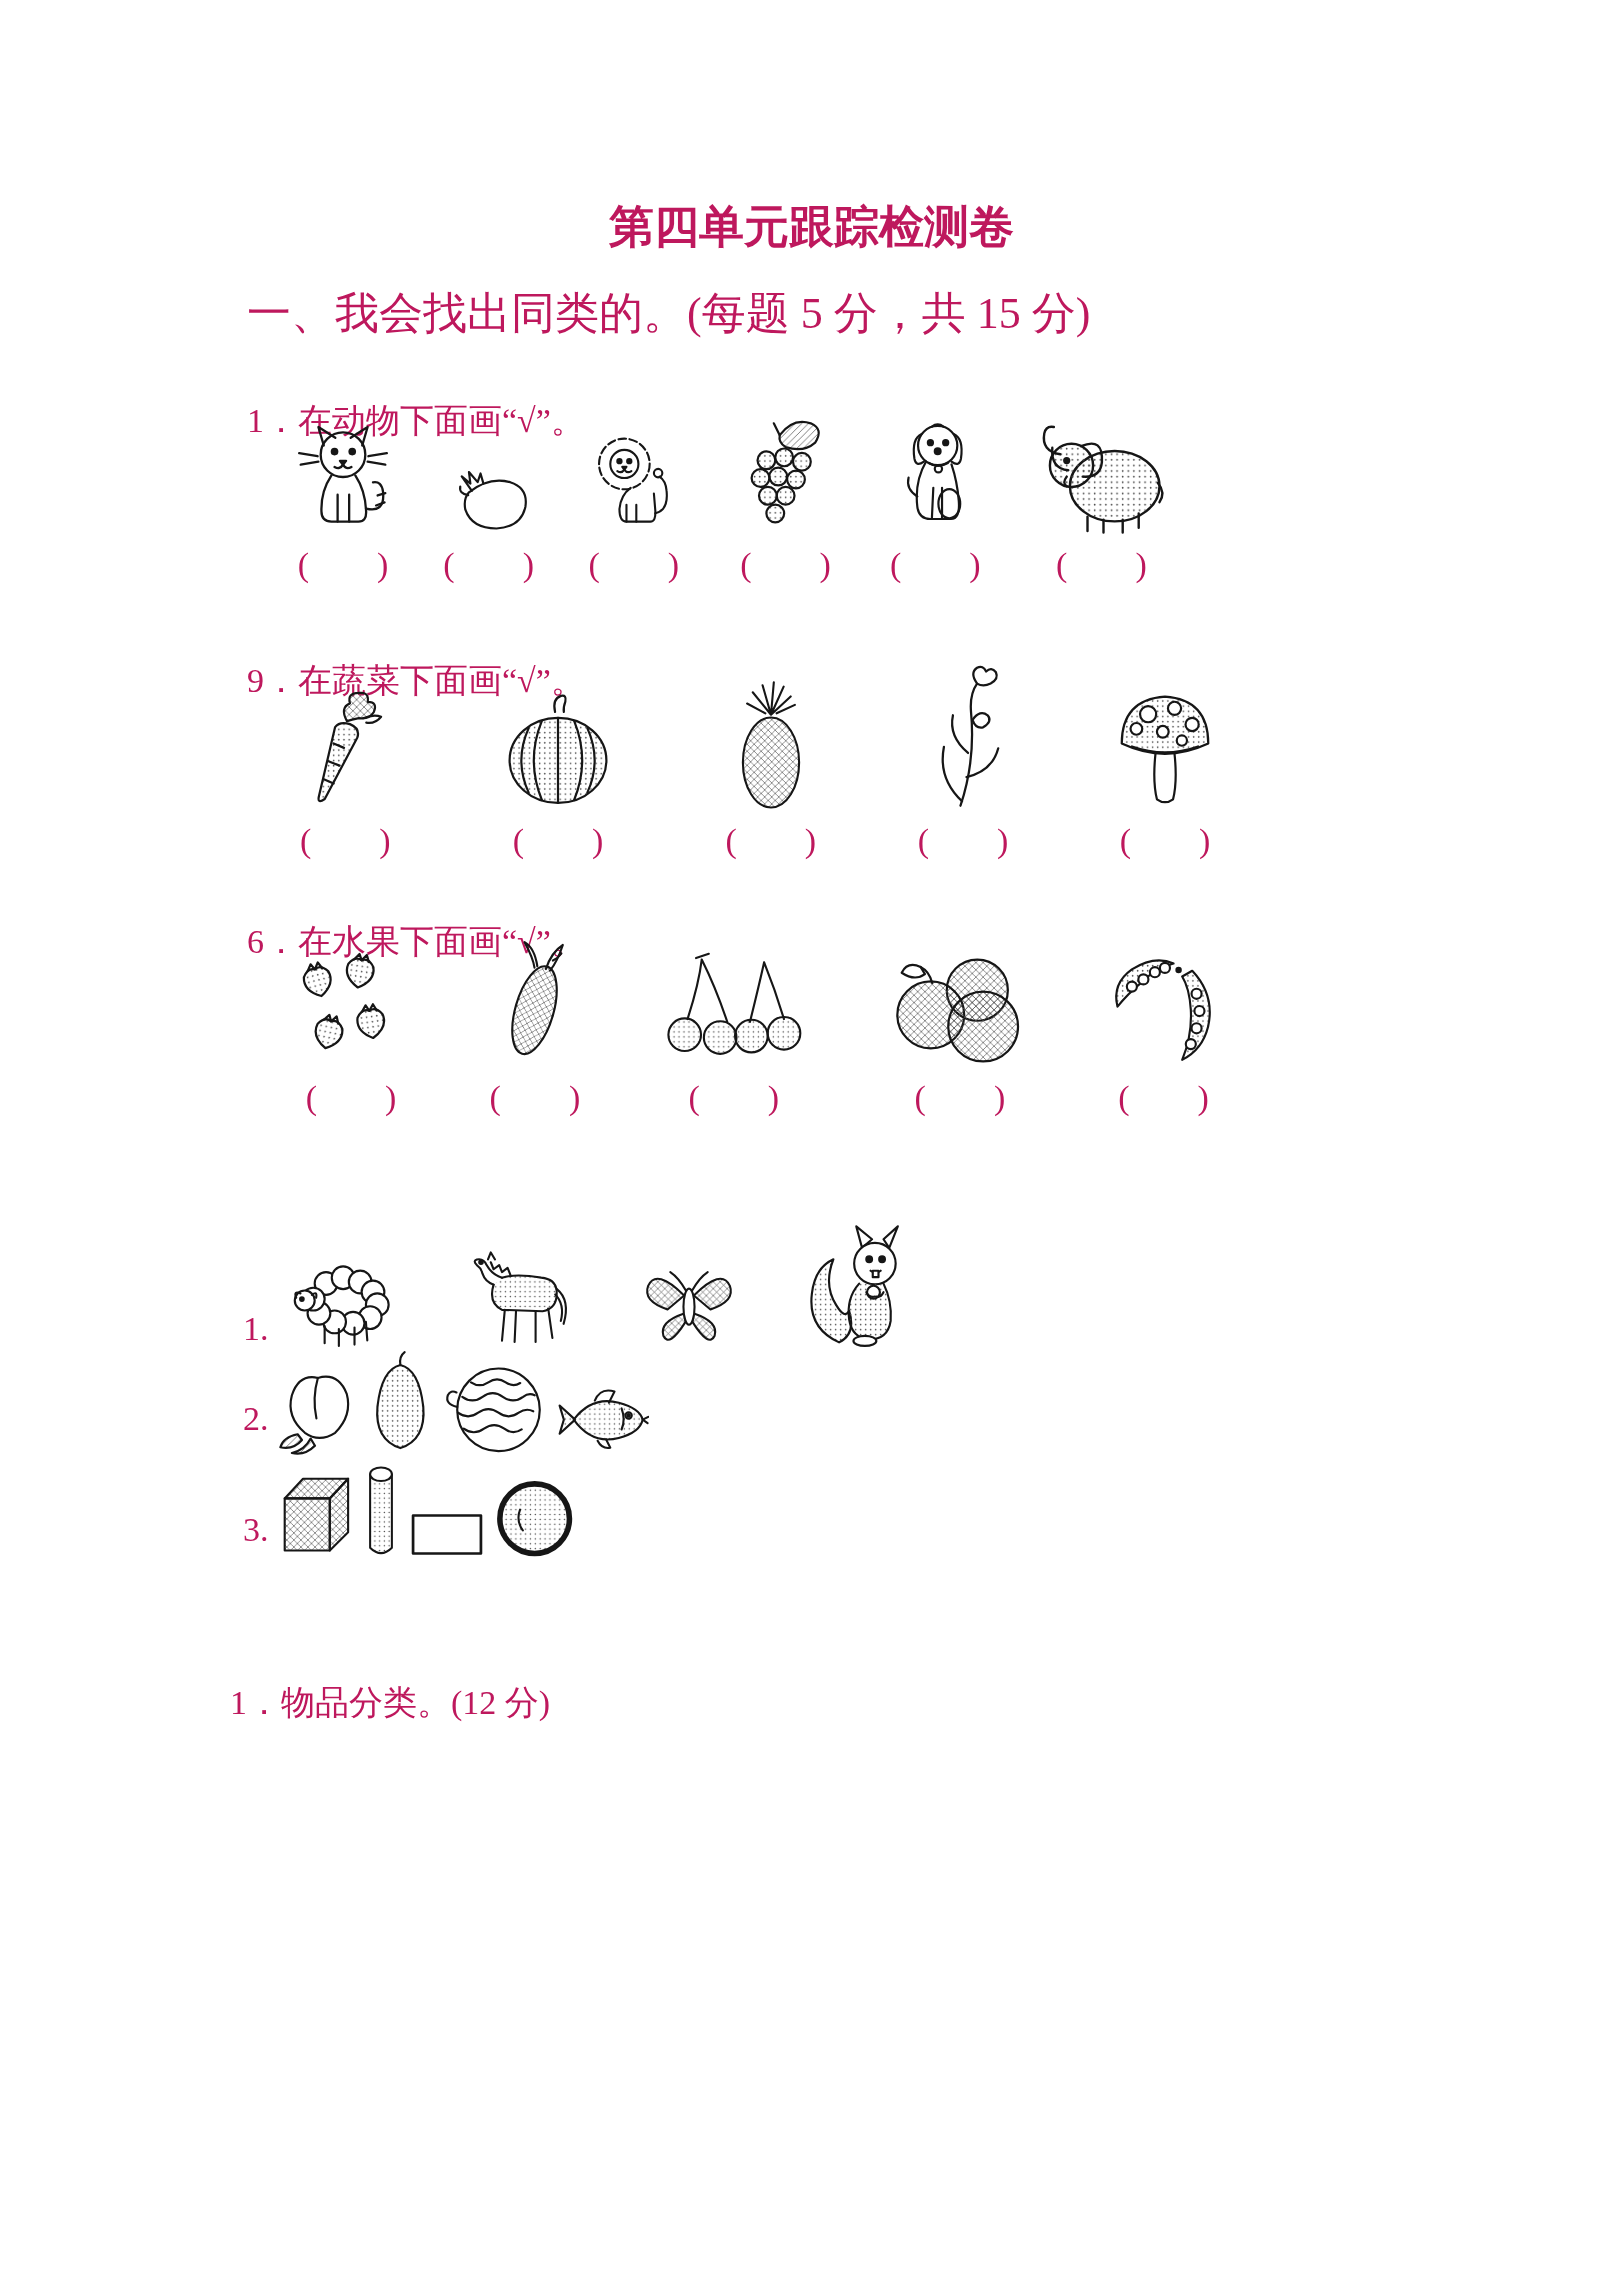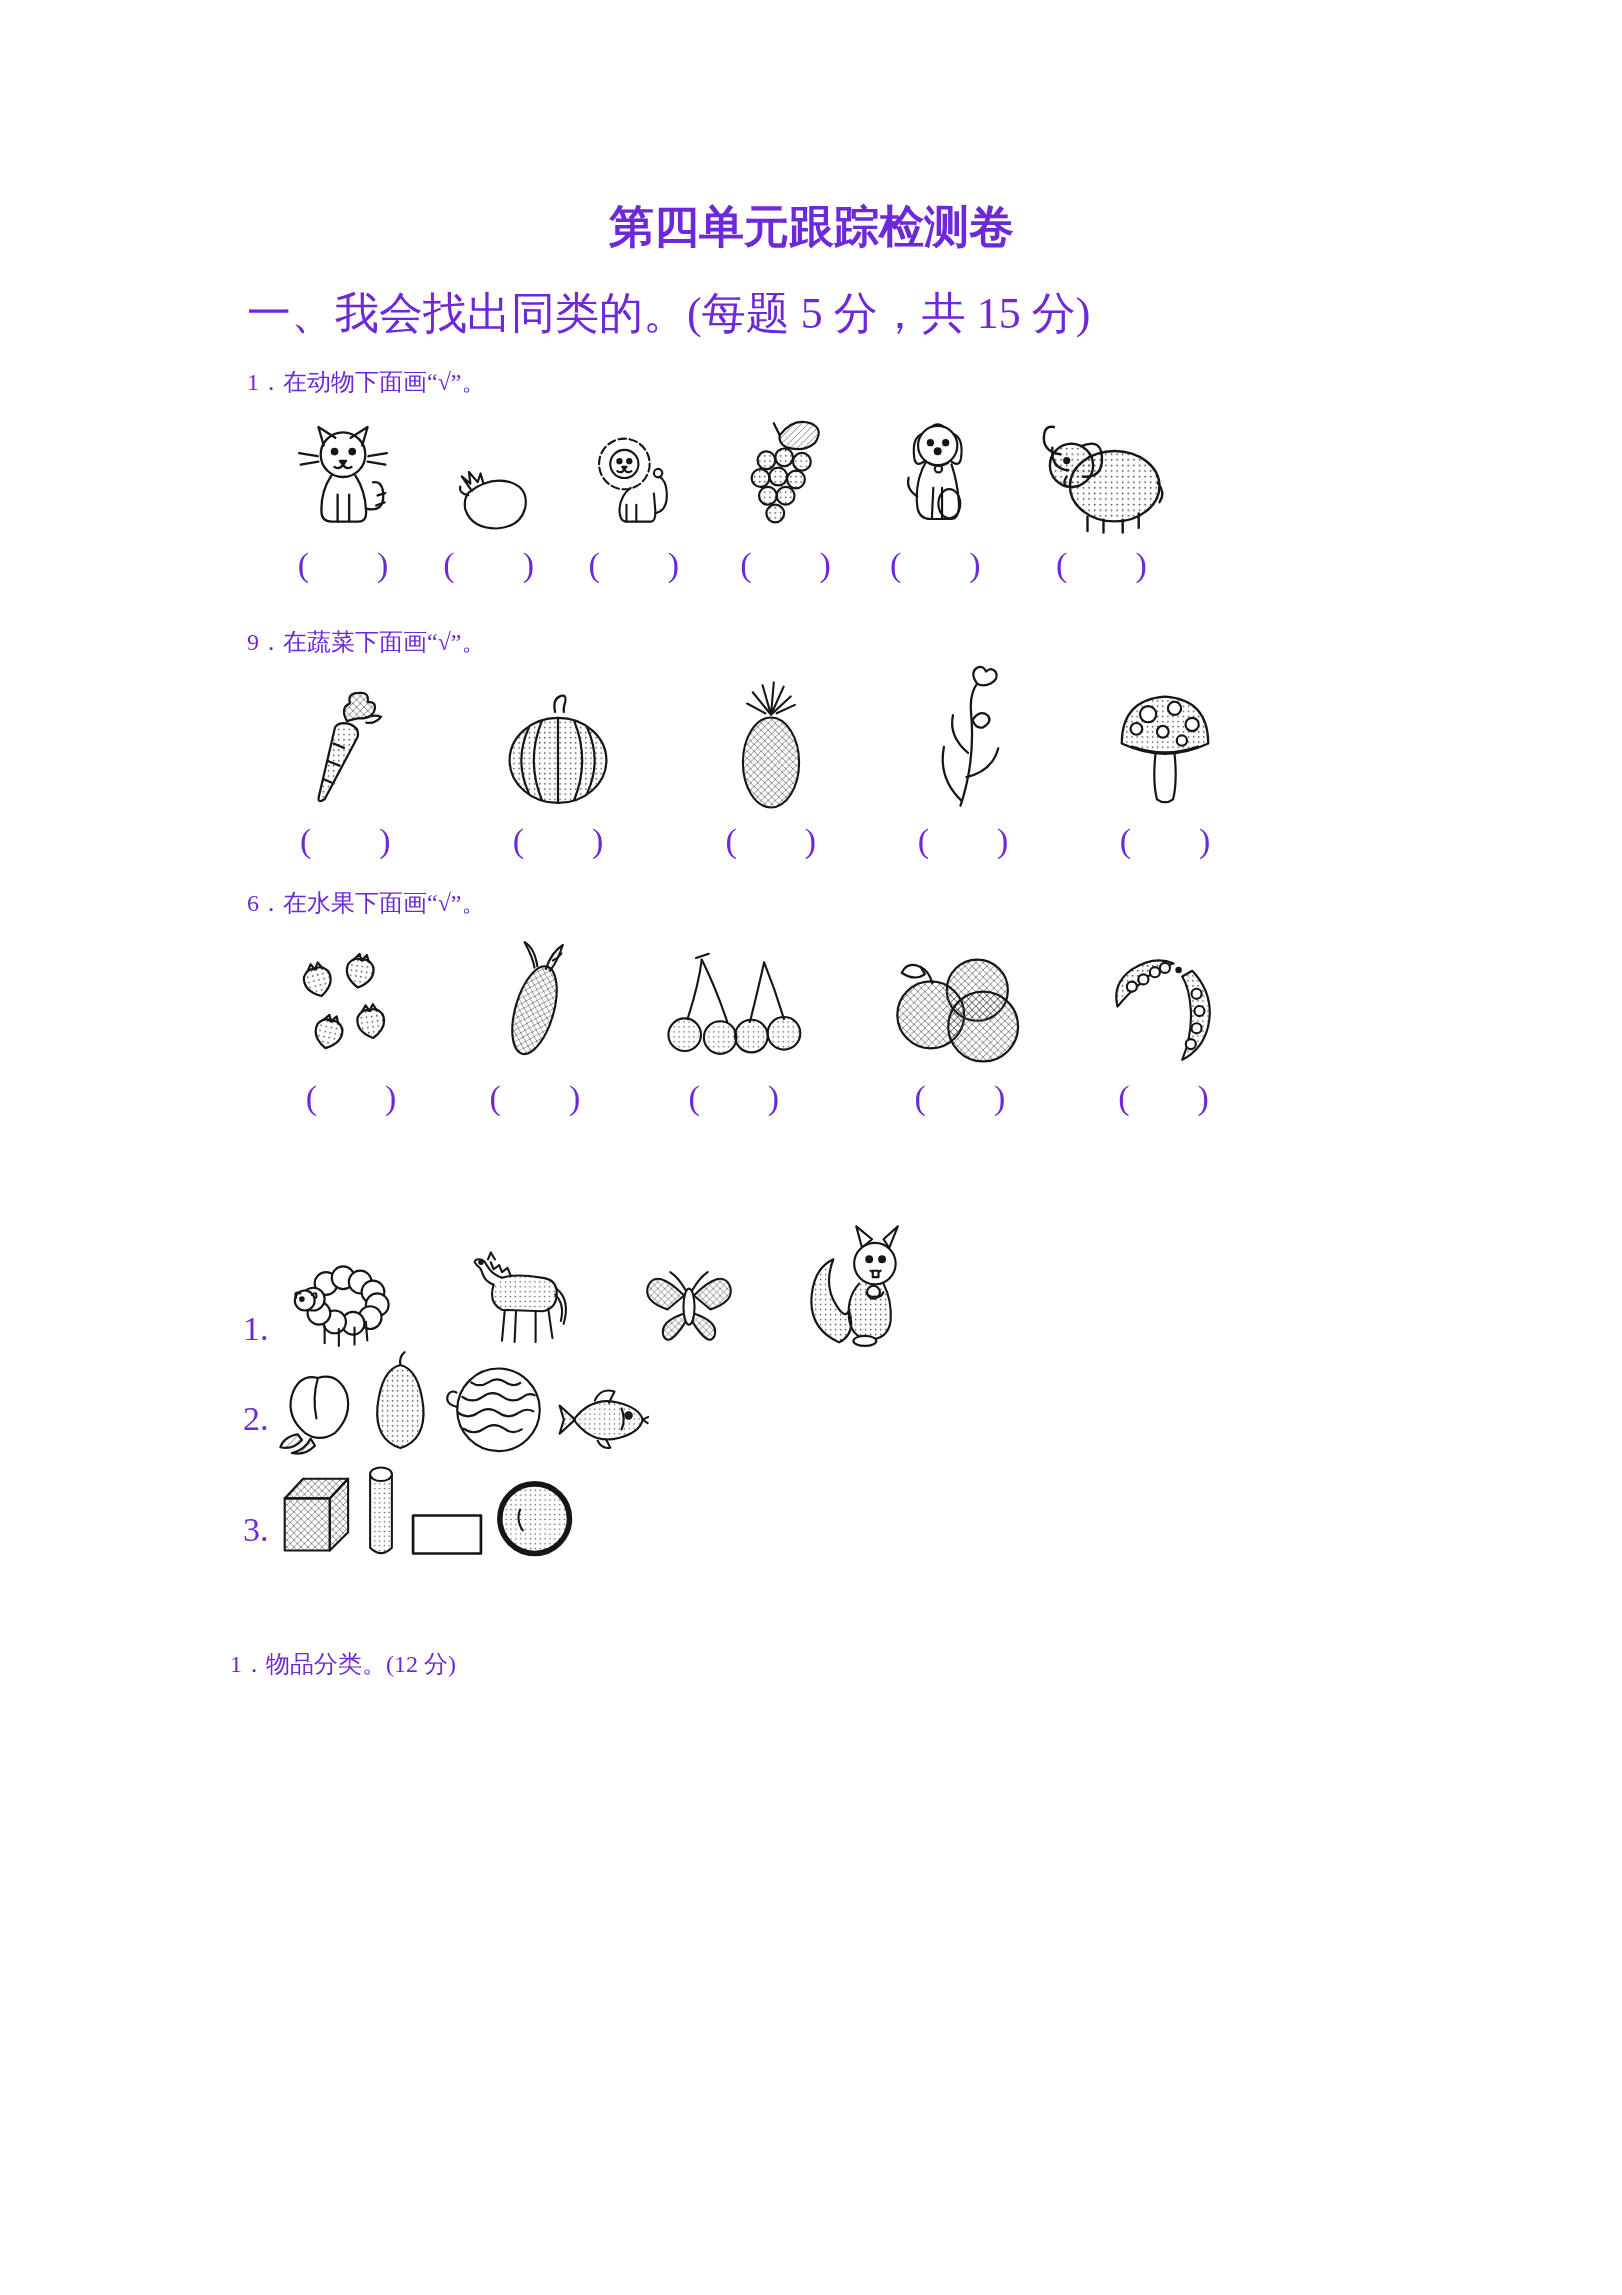--- a/index.html
+++ b/index.html
@@ -1,21 +1,21 @@
 <!DOCTYPE html>
 <html style="font-size:12px"><head>
 <meta charset="utf-8">
 <style>
   html,body{margin:0;padding:0;background:#888;}
   .page{position:relative;width:1623px;height:2295px;background:#ffffff;
-        font-family:"Liberation Serif",serif;color:#6d28d9;overflow:hidden;}
+        font-family:"Liberation Serif",serif;color:#be185d;overflow:hidden;}
   .title{position:absolute;top:202px;left:0;width:100%;text-align:center;
          font-family:"Liberation Sans",sans-serif;font-weight:bold;font-size:45px;line-height:1.1;}
   .heading{position:absolute;font-size:44px;line-height:1.2;white-space:nowrap;}
-  .question{position:absolute;font-size:24px;line-height:1.2;white-space:nowrap;}
+  .question{position:absolute;font-size:34px;line-height:1.2;white-space:nowrap;margin-top:33px;}
   .qnum{position:absolute;font-size:34px;line-height:1.2;}
   .row{position:absolute;display:flex;justify-content:space-between;align-items:flex-end;}
   .row-gap{position:absolute;display:flex;align-items:flex-end;}
   .cell{display:flex;flex-direction:column;align-items:center;}
   .pic{display:flex;align-items:flex-end;justify-content:center;}
   .paren{font-size:34px;margin-top:7.4px;white-space:nowrap;}
   .art *{stroke:#161616;stroke-width:3;fill:none;stroke-linecap:round;stroke-linejoin:round;}
   .defs{position:absolute;width:0;height:0;overflow:hidden;}
 </style>
 </head>

